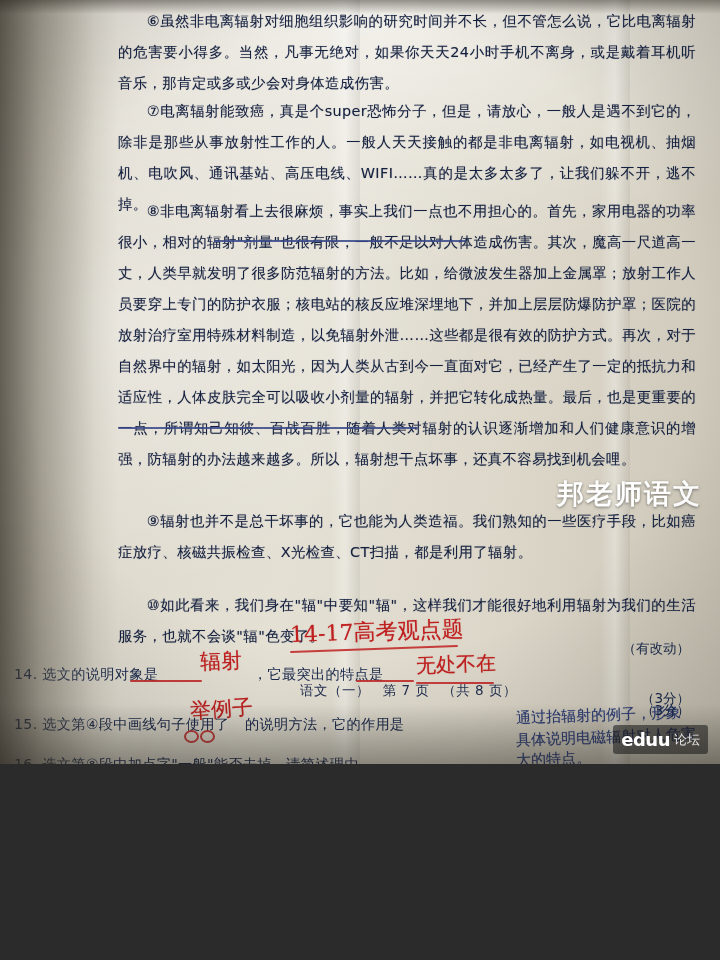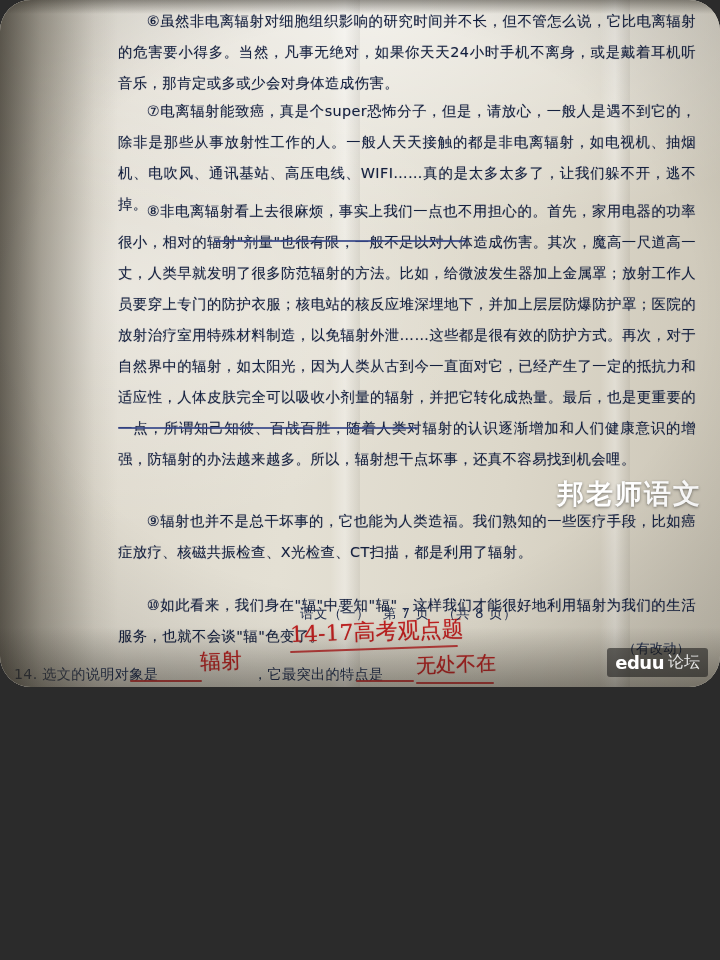--- a/index.html
+++ b/index.html
@@ -3,25 +3,24 @@
 <meta charset="utf-8">
 <style>
   html, body {
     margin: 0;
     padding: 0;
     background: #2b2b2b;
   }
   .page {
     position: relative;
     width: 720px;
-    height: 687px;
+    height: 764px;
     overflow: hidden;
     background: #d9d4c8;
     font-family: "DejaVu Sans", "Liberation Sans", sans-serif;
-    border-radius: 31px;
   }
   
   .paper {
     position: absolute;
     inset: 0;
     background:
       radial-gradient(ellipse 120% 60% at 50% 0%, rgba(255,255,255,0.55), rgba(255,255,255,0) 60%),
       radial-gradient(ellipse 70% 50% at 18% 42%, rgba(255,255,255,0.35), rgba(255,255,255,0) 70%),
       linear-gradient(100deg, #cfc9bb 0%, #ded9cd 18%, #e4e0d4 45%, #dcd7c9 70%, #c9c3b4 100%);
   }
@@ -180,21 +179,21 @@
   }
   .badge .logo {
     color: #fff;
     font-size: 18px;
     font-weight: bold;
     font-family: "DejaVu Sans", "Liberation Sans", sans-serif;
     letter-spacing: -0.5px;
   }
   .badge .sub {
     color: #e8e8e8;
-    font-size: 16px;
+    font-size: 13px;
   }
 </style>
 </head>
 <body>
 
 <div class="page">
   <div class="paper"></div>
   <div class="fold" style="left:330px;"></div>
   <div class="fold" style="left:600px;"></div>
 

